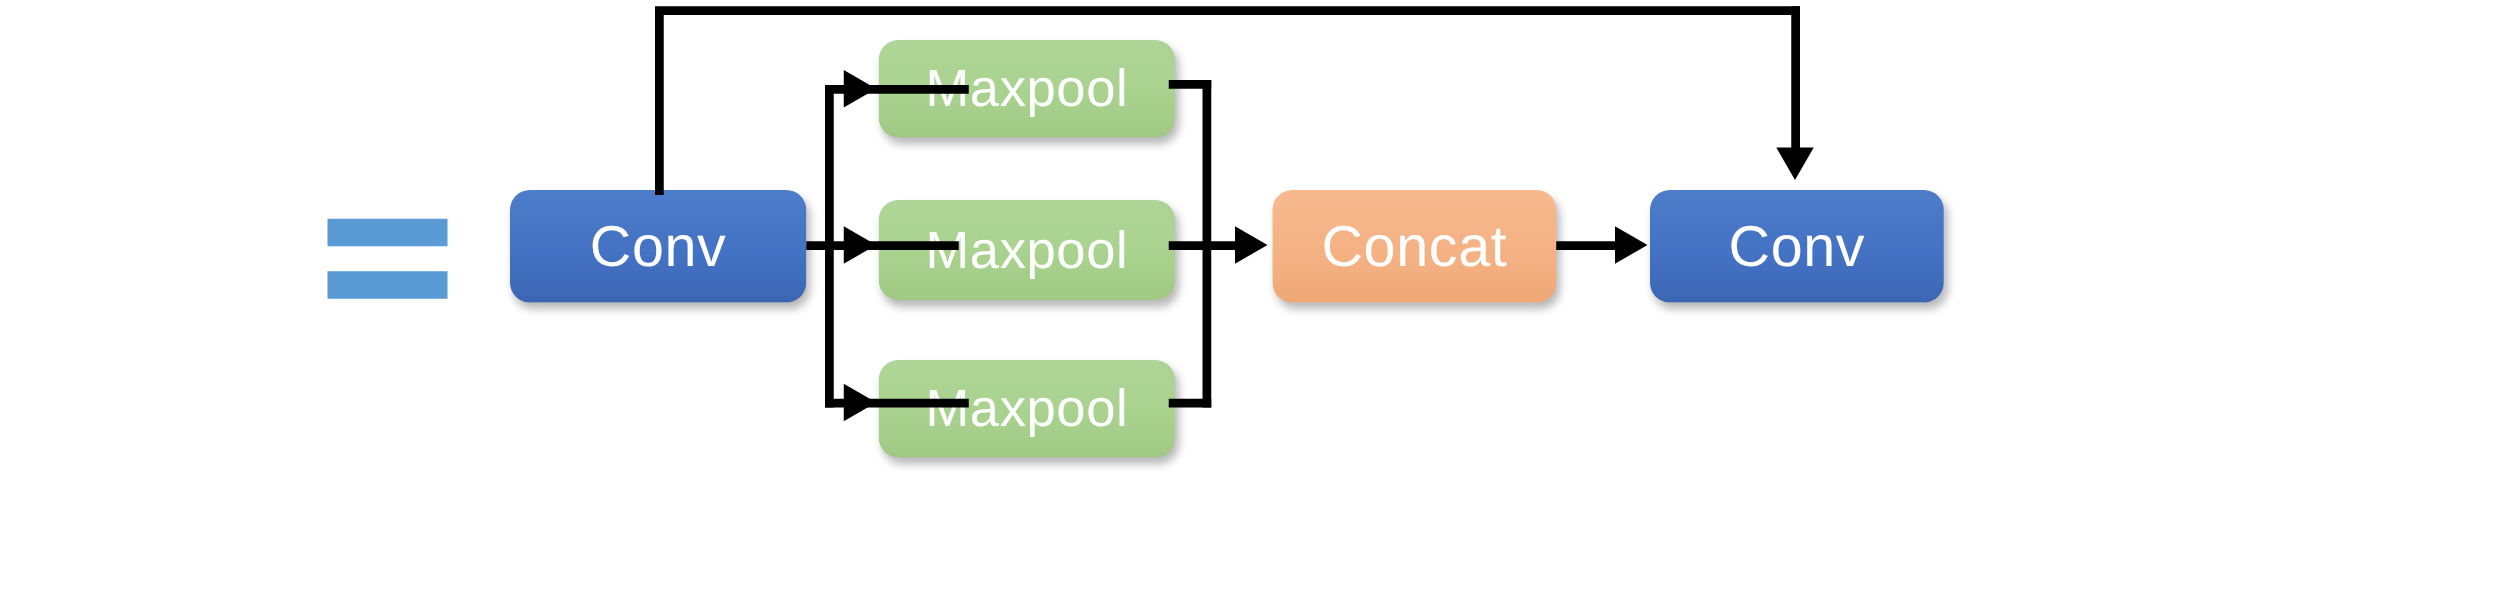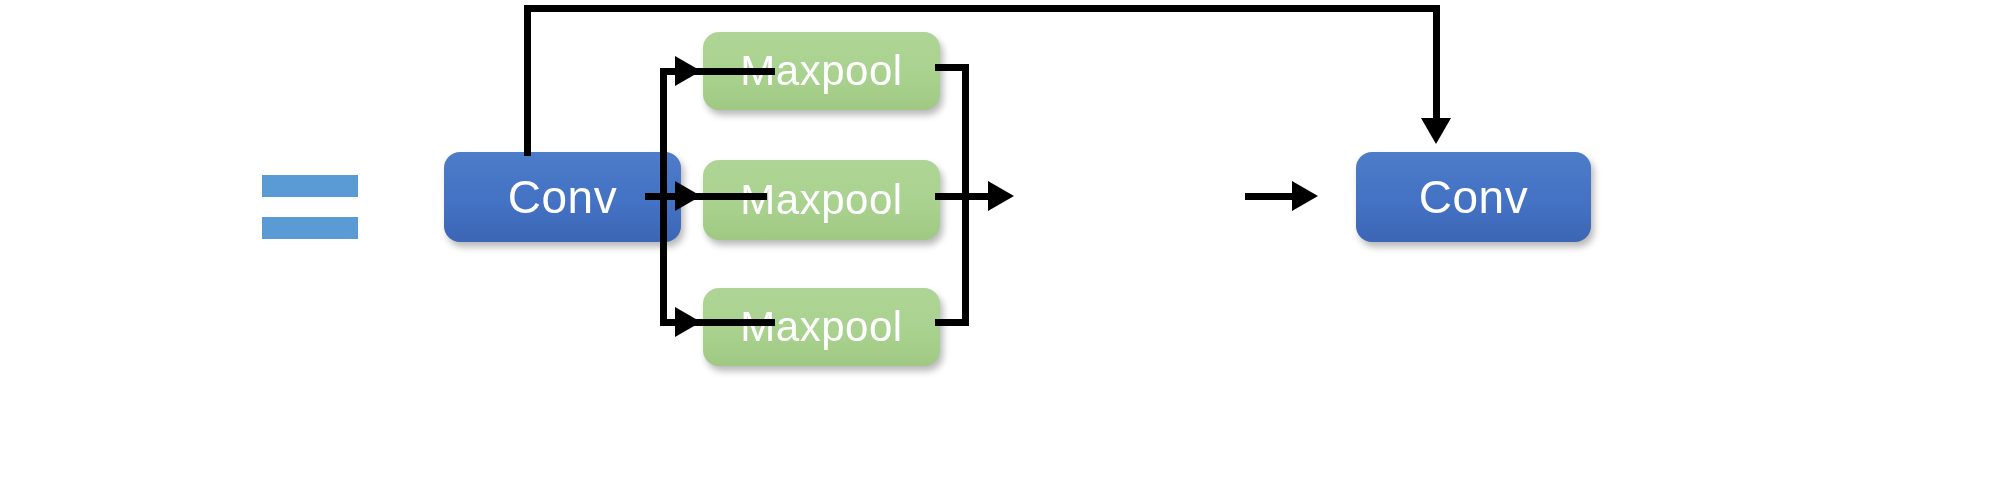--- a/index.html
+++ b/index.html
@@ -32,21 +32,21 @@
     user-select:none;
   }
   .node-label{
     display:block;
     line-height:1;
     color:#ffffff;
   }
 
   
   .n-sppf   { background:#FBBE0C; }
-  .n-conv   { background:#4472C4; background-image:linear-gradient(180deg,#4d7cc9 0%,#4472C4 55%,#3c66b4 100%);margin-left:36px; }
+  .n-conv   { background:#4472C4; background-image:linear-gradient(180deg,#4d7cc9 0%,#4472C4 55%,#3c66b4 100%); }
   .n-maxpool{ background:#A9D18E; background-image:linear-gradient(180deg,#aed595 0%,#A9D18E 60%,#9fc983 100%); }
   .n-concat { background:#F4B183; background-image:linear-gradient(180deg,#f6b98e 0%,#F4B183 60%,#efa876 100%); }
   .n-sppf   { background-image:linear-gradient(180deg,#fdc41c 0%,#FBBE0C 55%,#f2b400 100%); }
 
   
   .lineH, .lineV{
     position:absolute;
     background:#000000;
   }
   .lineH{ height:7px; }
@@ -97,20 +97,23 @@
   </div>
 
   <div class="node n-maxpool" style="left:703px;top:160px;width:237px;height:80px;font-size:42px;">
     <span class="node-label">Maxpool</span>
   </div>
 
   <div class="node n-maxpool" style="left:703px;top:288px;width:237px;height:78px;font-size:42px;">
     <span class="node-label">Maxpool</span>
   </div>
 
+  <div class="node n-concat" style="left:1018px;top:152px;width:227px;height:90px;font-size:46px;">
+    <span class="node-label">Concat</span>
+  </div>
 
   <div class="node n-conv" style="left:1320px;top:152px;width:235px;height:90px;font-size:46px;">
     <span class="node-label">Conv</span>
   </div>
 
   <div class="lineH" style="left:645px;top:193px;width:122px;"></div>
   <div class="lineV" style="left:660px;top:68px;height:258px;"></div>
 
   <div class="lineH" style="left:660px;top:68px;width:115px;"></div>
   <div class="arrowR" style="left:675px;top:56px;"></div>

